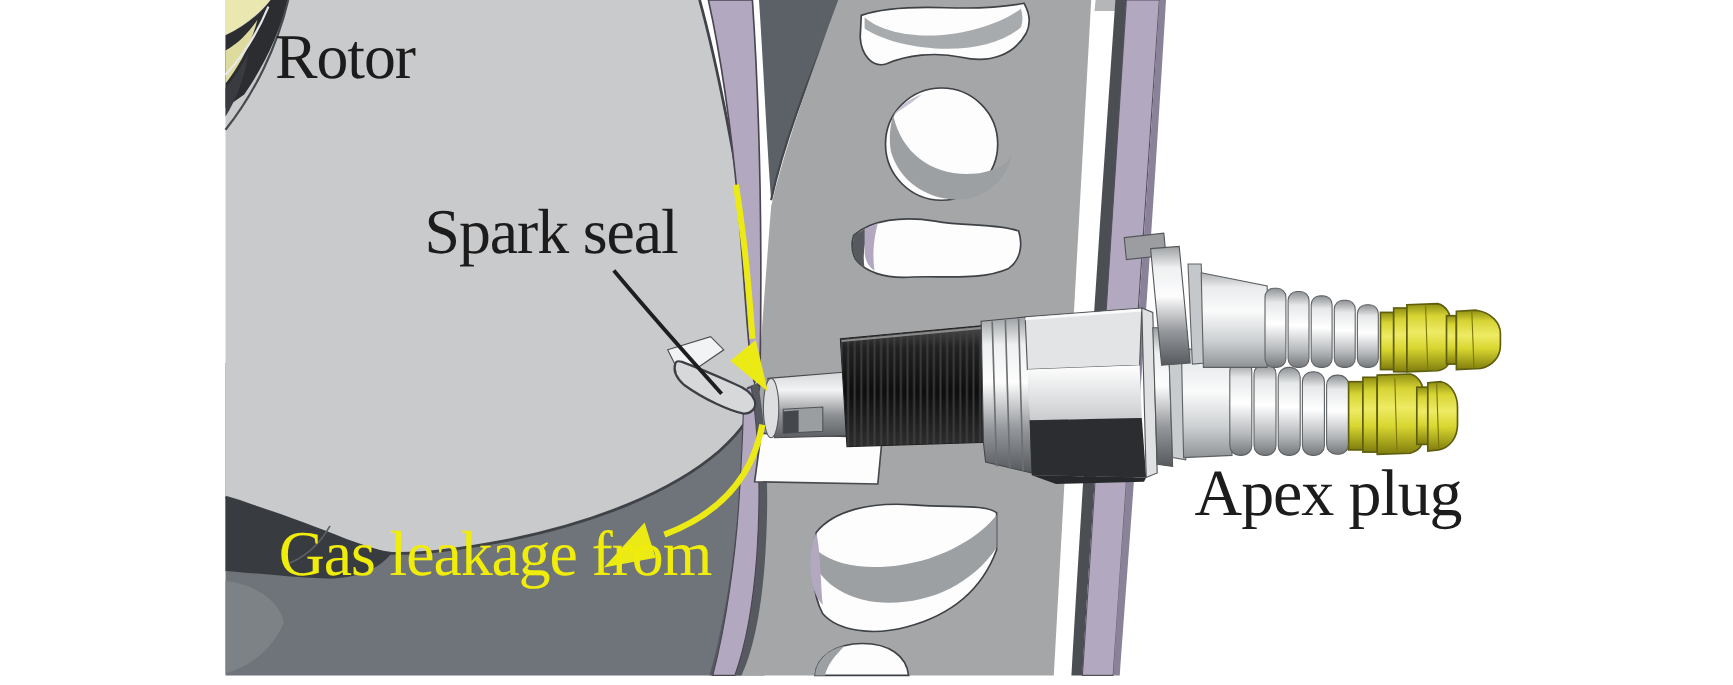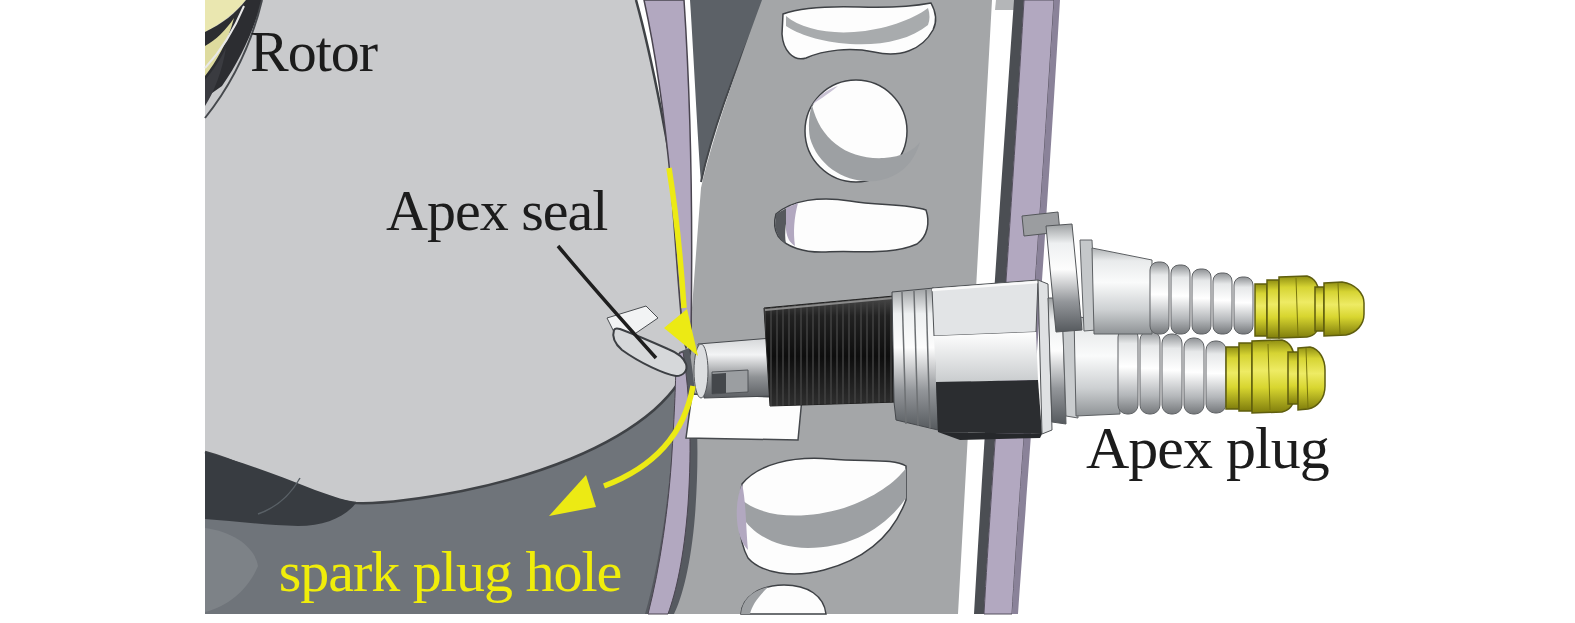--- a/index.html
+++ b/index.html
@@ -230,22 +230,21 @@
       <path d="M558,246 Q600,296 656,358" stroke="#1e1e1e" stroke-width="3.5" fill="none"></path>
       <path d="M669,168 C676,212 681,262 684,308" stroke="#ecea14" stroke-width="5.5" fill="none"></path>
       <path d="M698,356 L664,328 L687,309 Z" fill="#ecea14"></path>
       <path d="M693,386 C684,436 652,468 604,486" stroke="#ecea14" stroke-width="5.5" fill="none"></path>
       <path d="M549,516 L586,475 L596,507 Z" fill="#ecea14"></path>
     </g>
   </svg>
 
   <div class="lbl lbl-rotor">Rotor</div>
 
-  <div class="lbl lbl-apex">Apex seal</div>
+  <div class="lbl lbl-apex">Spark seal</div>
 
   <div class="lbl lbl-spark">Apex plug</div>
 
   <div class="lbl-gas">
-    <br>
-    <span>spark plug hole</span>
+    <span>Gas leakage from</span><br>
   </div>
 
 </div>
 
 </body></html>

